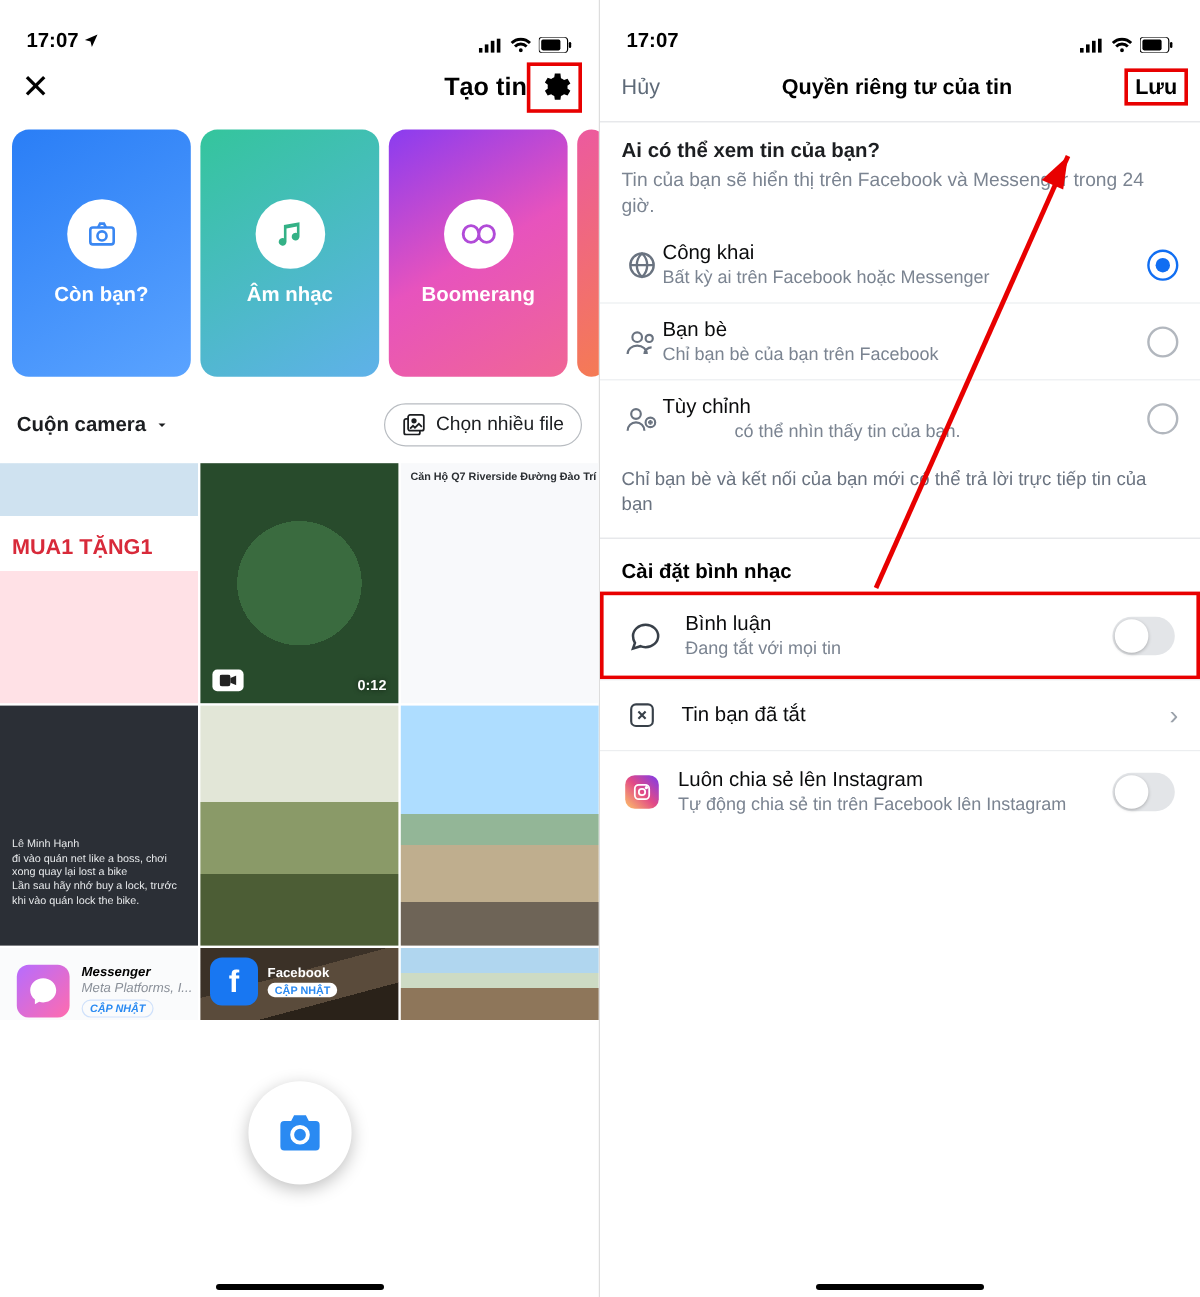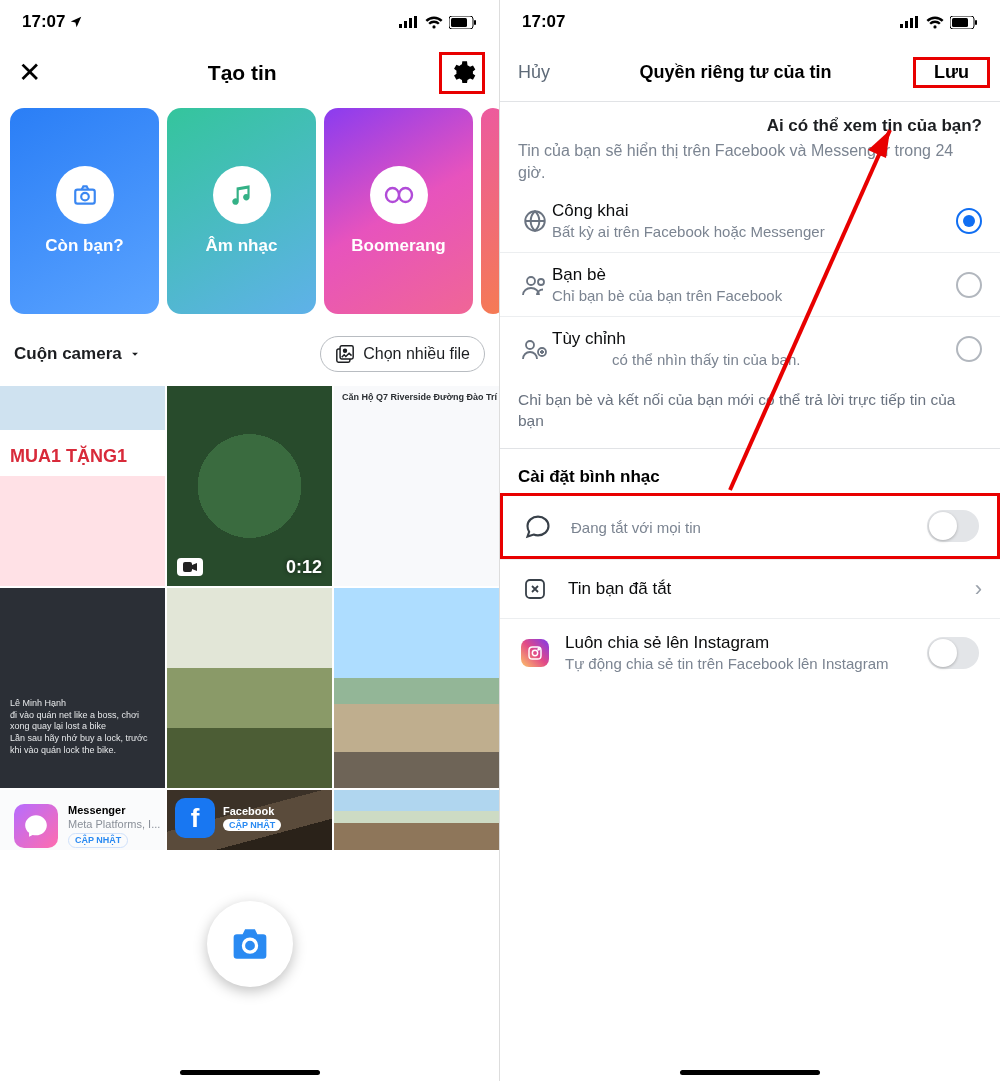--- a/index.html
+++ b/index.html
@@ -1,27 +1,27 @@
 <!DOCTYPE html>
 <html><head>
 <meta charset="utf-8">
 <style>
   * { box-sizing: border-box; margin: 0; padding: 0; font-family: -apple-system, BlinkMacSystemFont, "Segoe UI", Helvetica, Arial, sans-serif; }
   body { width: 1000px; height: 1081px; display: flex; background: #fff; }
   .phone { width: 500px; height: 1081px; position: relative; background: #fff; overflow: hidden; }
   .phone.left { border-right: 1px solid #ddd; }
 
   
-  .statusbar { height: 44px; display: flex; align-items: center; justify-content: space-between; padding: 0 22px; font-weight: 600; font-size: 17px; }
+  .statusbar { height: 44px; display: flex; align-items: flex-end; justify-content: space-between; padding: 0 22px; font-weight: 600; font-size: 17px; }
   .statusbar .sb-right { display: flex; align-items: center; gap: 6px; }
   .sb-time { display:flex; align-items:center; gap:4px; }
 
   
   .l-header { display: flex; align-items: center; justify-content: space-between; padding: 8px 14px 14px; position: relative; }
-  .l-title { flex: 1; text-align: center; font-size: 21px; font-weight: 700; }
+  .l-title { flex: 1; text-align: right; font-size: 21px; font-weight: 700; }
   .close-x { font-size: 28px; font-weight: 400; padding: 6px 4px; line-height: 1; }
   .gear-wrap { border: 3px solid #e80000; padding: 4px 6px; }
   .gear-wrap svg { display:block; }
 
   
   .tiles { display: flex; gap: 8px; padding: 0 10px; }
   .tile { flex: 0 0 149px; height: 206px; border-radius: 14px; display: flex; flex-direction: column; align-items: center; justify-content: center; color: #fff; font-weight: 600; font-size: 17px; gap: 12px; }
   .tile.music { background: linear-gradient(150deg,#34c59c,#5fb1e9); }
   .tile.selfie { background: linear-gradient(150deg,#2a7ef6,#5aa3ff); }
   .tile.boomerang { background: linear-gradient(150deg,#8a3cf0,#e753bd,#f06696); }
@@ -30,52 +30,52 @@
 
   
   .selector-row { display:flex; align-items:center; justify-content:space-between; padding: 22px 14px 14px; }
   .cam-roll { display:flex; align-items:center; gap:6px; font-size:17px; font-weight:600; color:#1c1e21; }
   .multi-btn { display:flex; align-items:center; gap:8px; border:1px solid #b8bcc1; border-radius:22px; padding:8px 14px; font-size:16px; font-weight:500; color:#1c1e21; }
 
   
   .grid { display:grid; grid-template-columns: repeat(3,1fr); gap:2px; }
   .cell { position:relative; height:200px; background:#d0d4d9; overflow:hidden; }
   .cell .vid-badge { position:absolute; left:10px; bottom:10px; width:26px; height:18px; border-radius:4px; background:#fff; display:flex; align-items:center; justify-content:center; }
-  .cell .dur { position:absolute; right:10px; bottom:8px; color:#fff; font-weight:600; font-size:18px; text-shadow:0 0 4px rgba(0,0,0,.6); }
+  .cell .dur { position:absolute; right:10px; bottom:8px; color:#fff; font-weight:600; font-size:12px; text-shadow:0 0 4px rgba(0,0,0,.6); }
   
   .th1 { background: linear-gradient(180deg,#cfe2f0 0 22%,#fff 22% 45%,#ffe1e6 45% 100%); }
   .th1::after { content:"MUA1 TẶNG1"; position:absolute; top:60px; left:10px; color:#d82a3a; font-weight:800; font-size:18px; }
   .th2 { background: radial-gradient(circle at 50% 50%, #3a6b3f 0 40%, #284b2c 40% 100%); }
   .th3 { background:#f8f9fb; }
   .th3::before{content:"Căn Hộ Q7 Riverside Đường Đào Trí Quận 7\A2PN-1WC\A7 triệu/tháng";white-space:pre;position:absolute;top:6px;left:8px;right:8px;font-size:9px;color:#2b2f33;font-weight:600;line-height:1.25;}
   .th4 { background:#2b2f36; }
   .th4::after { content:"Lê Minh Hạnh\A đi vào quán net like a boss, chơi xong quay lại lost a bike\A Lần sau hãy nhớ buy a lock, trước khi vào quán lock the bike."; white-space:pre-wrap; position:absolute; left:10px; right:10px; top:110px; font-size:9px; color:#e6e8ea; line-height:1.3; }
   .th5 { background: linear-gradient(180deg,#e2e6d7 0 40%, #8a9a68 40% 70%, #4c5d35 70% 100%); }
   .th6 { background: linear-gradient(180deg,#aeddff 0 45%, #93b697 45% 58%, #bfae8e 58% 82%, #6e6457 82% 100%); }
-  .th7 { background:#fafbfc; position:relative; }
+  .th7 { background:#fafbfc; position:relative;font-style:italic; }
   .th7 .mp { position:absolute; top:14px; left:14px; display:flex; gap:10px; align-items:center; }
   .th7 .mp .mi { width:44px; height:44px; border-radius:10px; display:flex; align-items:center; justify-content:center; }
   .th8 { background:linear-gradient(165deg,#3b3127 0 40%,#5a4b3b 40% 70%,#2a2219 70% 100%); }
   .th9 { background:linear-gradient(180deg,#b0d6ef 0 35%, #cddbc4 35% 55%, #8e765a 55% 100%); }
 
   
   .cam-fab { position:absolute; left:50%; transform:translateX(-50%); bottom:94px; width:86px; height:86px; border-radius:50%; background:#fff; box-shadow:0 4px 14px rgba(0,0,0,.25); display:flex; align-items:center; justify-content:center; }
 
   
   .home-ind { position:absolute; bottom:6px; left:50%; transform:translateX(-50%); width:140px; height:5px; border-radius:3px; background:#000; }
 
   
   .r-header { height:58px; border-bottom:1px solid #e1e3e6; display:flex; align-items:center; justify-content:space-between; padding:0 10px; }
   .r-cancel { color:#5e6a78; font-size:18px; padding:6px 8px; }
   .r-title { font-weight:700; font-size:18px; }
-  .r-save-wrap { border:3px solid #e80000; padding:2px 12px; }
+  .r-save-wrap { border:3px solid #e80000; padding:2px 0; }
   .r-save { font-size:18px; font-weight:600; padding:4px 6px; }
 
   .sec-head { padding:14px 18px 6px; }
-  .sec-q { font-weight:700; font-size:17px; color:#1c1e21;text-align:right; }
+  .sec-q { font-weight:700; font-size:17px; color:#1c1e21; }
   .sec-sub { font-size:16px; color:#7b8491; margin-top:4px; line-height:1.35; }
 
   .opt { display:flex; align-items:center; padding:12px 18px; border-bottom:1px solid #eceef0; position:relative; }
   .opt:last-of-type { border-bottom:none; }
   .opt-ico { width:34px; display:flex; justify-content:center; color:#6a7380; flex-shrink:0; }
   .opt-txt { flex:1; }
   .opt-title { font-size:17px; color:#0b0c0d; }
   .opt-sub { font-size:15px; color:#7b8491; margin-top:2px; }
   .radio { width:26px; height:26px; border:2px solid #b2b7be; border-radius:50%; flex-shrink:0; display:flex; align-items:center; justify-content:center; }
   .radio.sel { border:2px solid #106ef2; }
@@ -315,20 +315,21 @@
 
   <div class="section-label">Cài đặt bình nhạc</div>
 
   <div class="toggle-row hl">
     <span class="opt-ico">
         <svg width="28" height="26" viewBox="0 0 24 22" fill="none" stroke="#384049" stroke-width="1.8">
           <path d="M21 11c0 4.4-4 8-9 8-1.3 0-2.6-.2-3.7-.7L3 20l1.4-4C3.5 14.6 3 12.9 3 11c0-4.4 4-8 9-8s9 3.6 9 8z"></path>
         </svg>
       </span>
     <span class="opt-txt">
+      <div class="opt-title">Bình luận</div>
       <div class="opt-sub">Đang tắt với mọi tin</div>
     </span>
     <span class="toggle"></span>
   </div>
 
   <div class="link-row">
     <span class="opt-ico">
         <svg width="24" height="24" viewBox="0 0 24 24" fill="none" stroke="#384049" stroke-width="1.8">
           <rect x="3" y="3" width="18" height="18" rx="4"></rect>
           <path d="M9 9l6 6M15 9l-6 6"></path>

